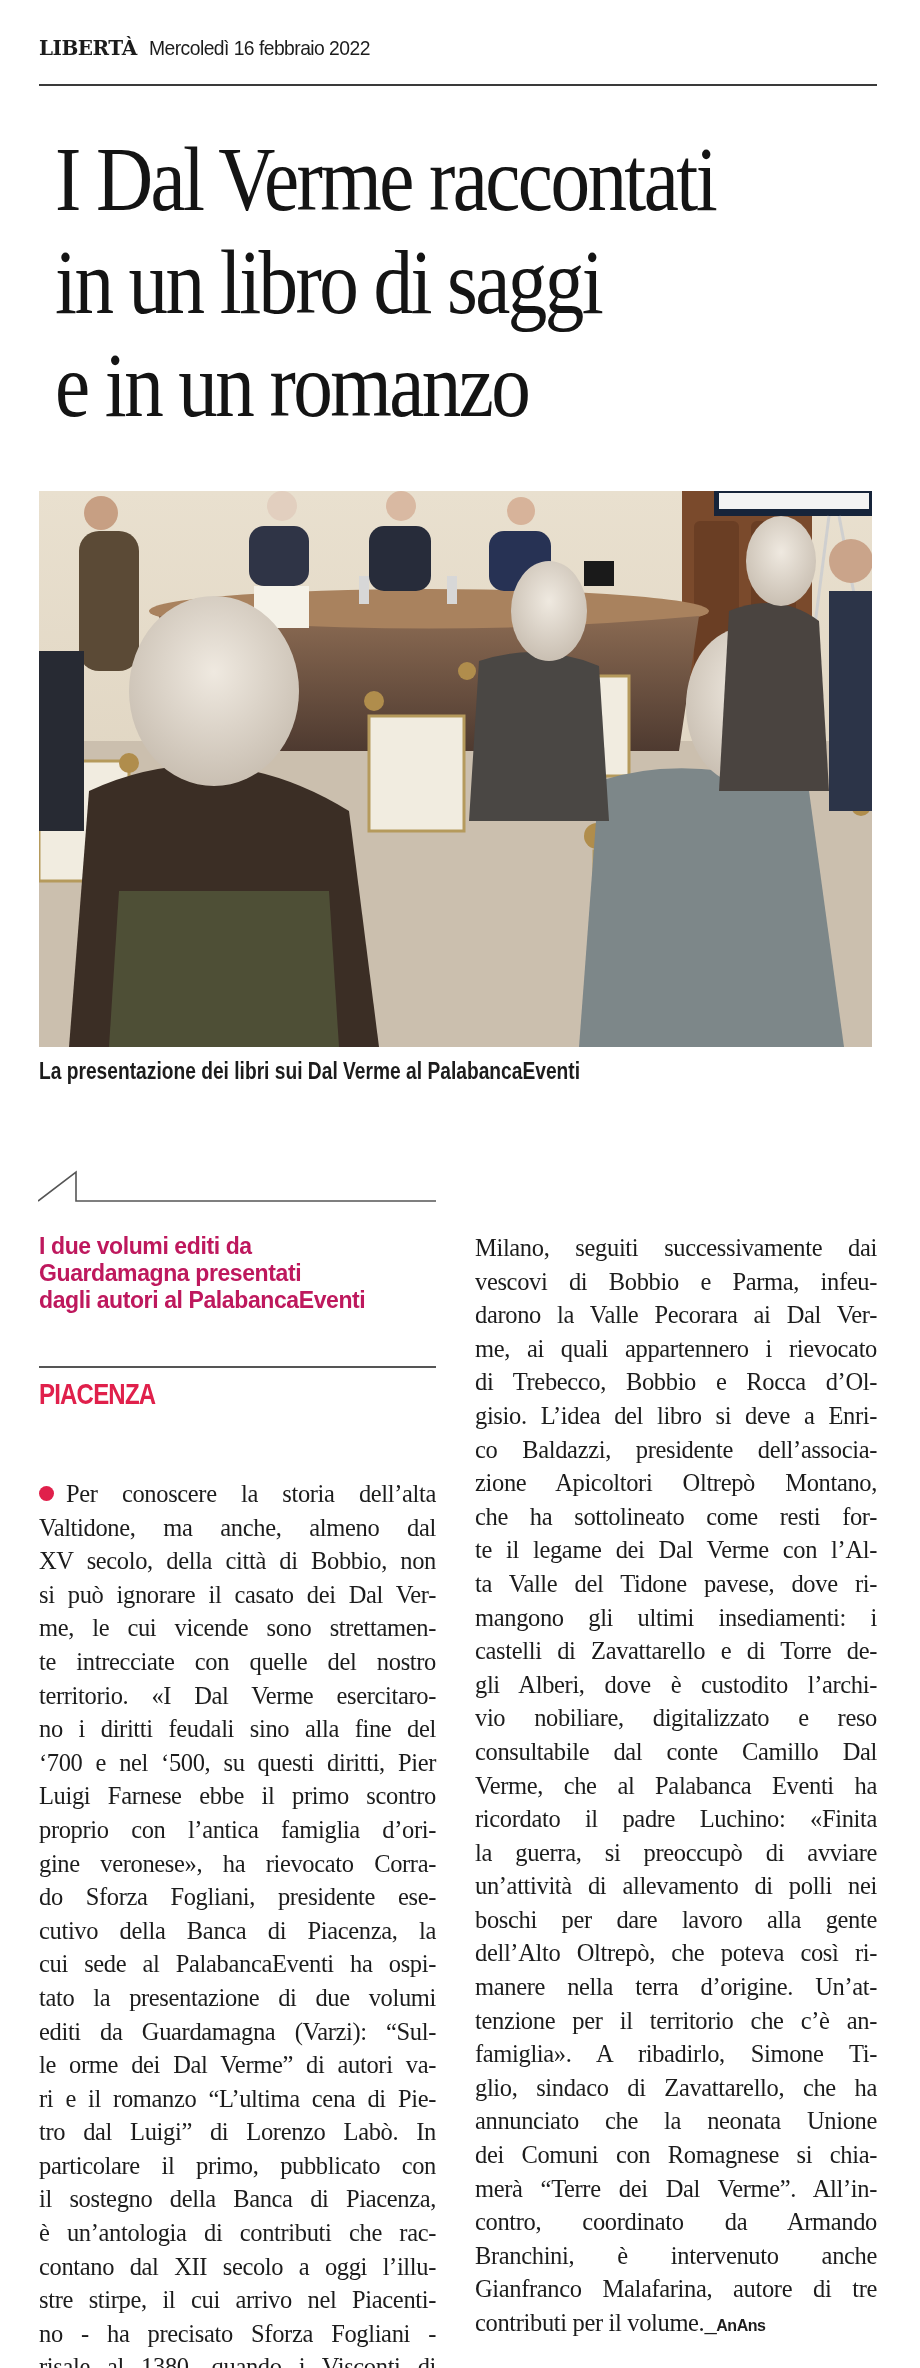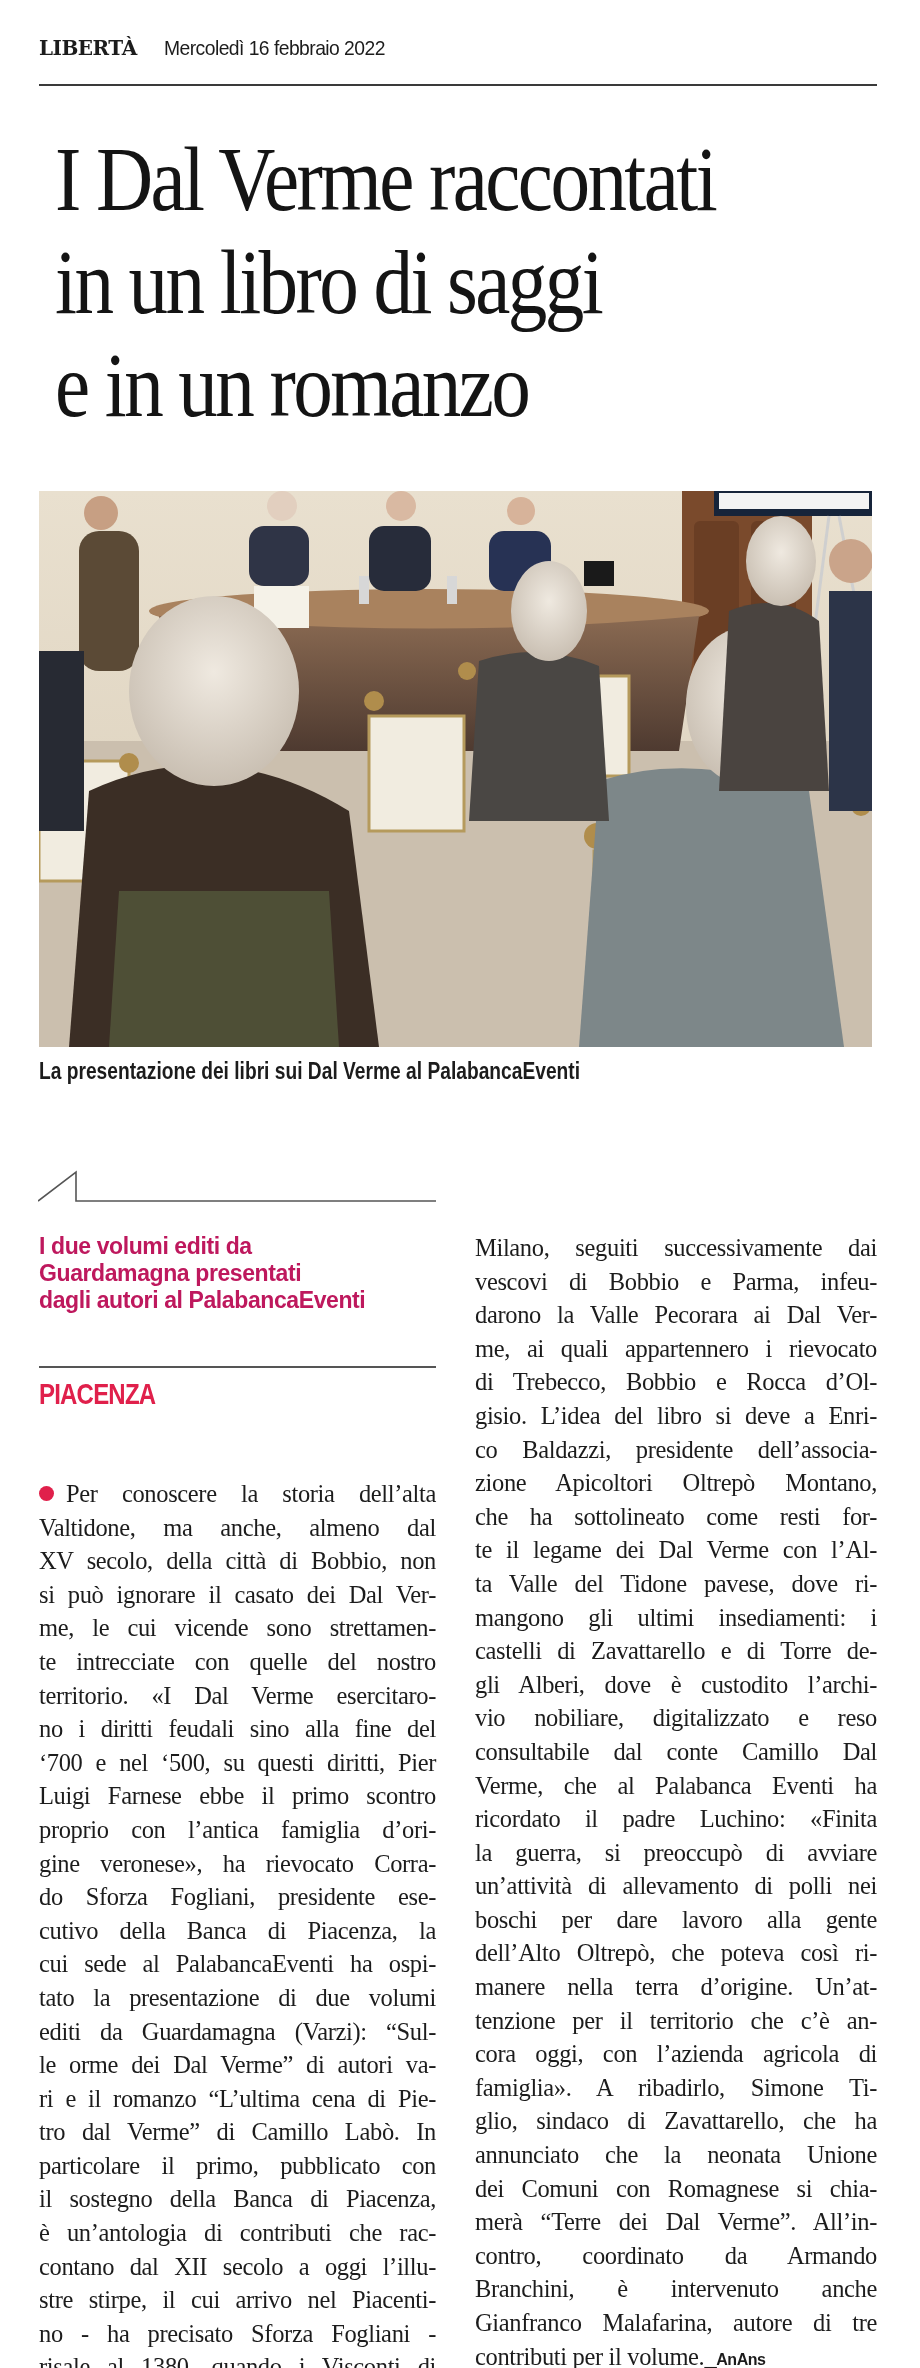--- a/index.html
+++ b/index.html
@@ -1,19 +1,19 @@
 <!DOCTYPE html>
 <html><head>
 <meta charset="utf-8">
 <style>
   html, body { margin:0; padding:0; background:#ffffff; }
   body { width:920px; height:2368px; position:relative; overflow:hidden; color:#1c1c1c; }
   .abs { position:absolute; }
   .masthead { left:39px; top:34px; font-size:22px; line-height:28px; white-space:nowrap; }
-  .masthead .brand { font-family:"DejaVu Serif", serif; font-weight:bold; letter-spacing:-0.5px; font-size:20px; margin-right:22px; }
+  .masthead .brand { font-family:"DejaVu Serif", serif; font-weight:bold; letter-spacing:-0.5px; font-size:20px; margin-right:7px; }
   .masthead .date { font-family:"Liberation Sans", sans-serif; font-size:21px; letter-spacing:-0.6px; transform:scaleX(0.92); display:inline-block; transform-origin:left; }
   .rule-top { left:39px; top:84px; width:838px; height:2px; background:#3a3a3a; }
   .headline { left:39px; top:112px; width:860px; font-family:"Liberation Serif", serif; font-size:92px; line-height:103px; letter-spacing:-3px; color:#141414; margin:16px; font-weight:normal; }
   .headline span { display:block; transform:scaleX(0.86); transform-origin:left; white-space:nowrap; }
   .photo { left:39px; top:491px; width:833px; height:556px; overflow:hidden; }
   .caption { left:39px; top:1056px; font-family:"Liberation Sans", sans-serif; font-weight:bold; font-size:24px; line-height:30px; color:#1c1c1c; white-space:nowrap; transform:scaleX(0.8); transform-origin:left; }
   .deck-deco { left:38px; top:1168px; }
   .deck { left:39px; top:1233px; width:400px; font-family:"Liberation Sans", sans-serif; font-weight:bold; font-size:23px; line-height:27px; color:#be185d; letter-spacing:-0.4px; }
   .rule-mid { left:39px; top:1366px; width:397px; height:1.5px; background:#555; }
   .kicker { left:39px; top:1376px; font-family:"Liberation Sans", sans-serif; font-weight:bold; font-size:30px; line-height:36px; color:#e0204b; letter-spacing:-1px; transform:scaleX(0.8); transform-origin:left; white-space:nowrap; }
@@ -170,21 +170,21 @@
   <span class="ln">Luigi Farnese ebbe il primo scontro</span>
   <span class="ln">proprio con l’antica famiglia d’ori-</span>
   <span class="ln">gine veronese», ha rievocato Corra-</span>
   <span class="ln">do Sforza Fogliani, presidente ese-</span>
   <span class="ln">cutivo della Banca di Piacenza, la</span>
   <span class="ln">cui sede al PalabancaEventi ha ospi-</span>
   <span class="ln">tato la presentazione di due volumi</span>
   <span class="ln">editi da Guardamagna (Varzi): “Sul-</span>
   <span class="ln">le orme dei Dal Verme” di autori va-</span>
   <span class="ln">ri e il romanzo “L’ultima cena di Pie-</span>
-  <span class="ln">tro dal Verme” di Camillo Labò. In</span>
+  <span class="ln">tro dal Luigi” di Lorenzo Labò. In</span>
   <span class="ln">particolare il primo, pubblicato con</span>
   <span class="ln">il sostegno della Banca di Piacenza,</span>
   <span class="ln">è un’antologia di contributi che rac-</span>
   <span class="ln">contano dal XII secolo a oggi l’illu-</span>
   <span class="ln">stre stirpe, il cui arrivo nel Piacenti-</span>
   <span class="ln">no - ha precisato Sforza  Fogliani -</span>
   <span class="ln">risale al 1380, quando i Visconti di</span>
 </div>
 
 <div class="abs col col-right">
@@ -205,21 +205,20 @@
   <span class="ln">vio nobiliare, digitalizzato e reso</span>
   <span class="ln">consultabile dal conte Camillo Dal</span>
   <span class="ln">Verme, che al Palabanca Eventi ha</span>
   <span class="ln">ricordato il padre Luchino: «Finita</span>
   <span class="ln">la guerra, si preoccupò di avviare</span>
   <span class="ln">un’attività di allevamento di polli nei</span>
   <span class="ln">boschi per dare lavoro alla gente</span>
   <span class="ln">dell’Alto Oltrepò, che poteva così ri-</span>
   <span class="ln">manere nella terra d’origine. Un’at-</span>
   <span class="ln">tenzione per il territorio che c’è an-</span>
-  <span class="ln">cora oggi, con l’azienda agricola di</span>
   <span class="ln">famiglia». A ribadirlo, Simone Ti-</span>
   <span class="ln">glio, sindaco di Zavattarello, che ha</span>
   <span class="ln">annunciato che la neonata Unione</span>
   <span class="ln">dei Comuni con Romagnese si chia-</span>
   <span class="ln">merà “Terre dei Dal Verme”. All’in-</span>
   <span class="ln">contro, coordinato da Armando</span>
   <span class="ln">Branchini, è intervenuto anche</span>
   <span class="ln">Gianfranco Malafarina, autore di tre</span>
   <span class="ln last"><span>contributi per il volume._</span><span class="sig">AnAns</span></span>
 </div>

